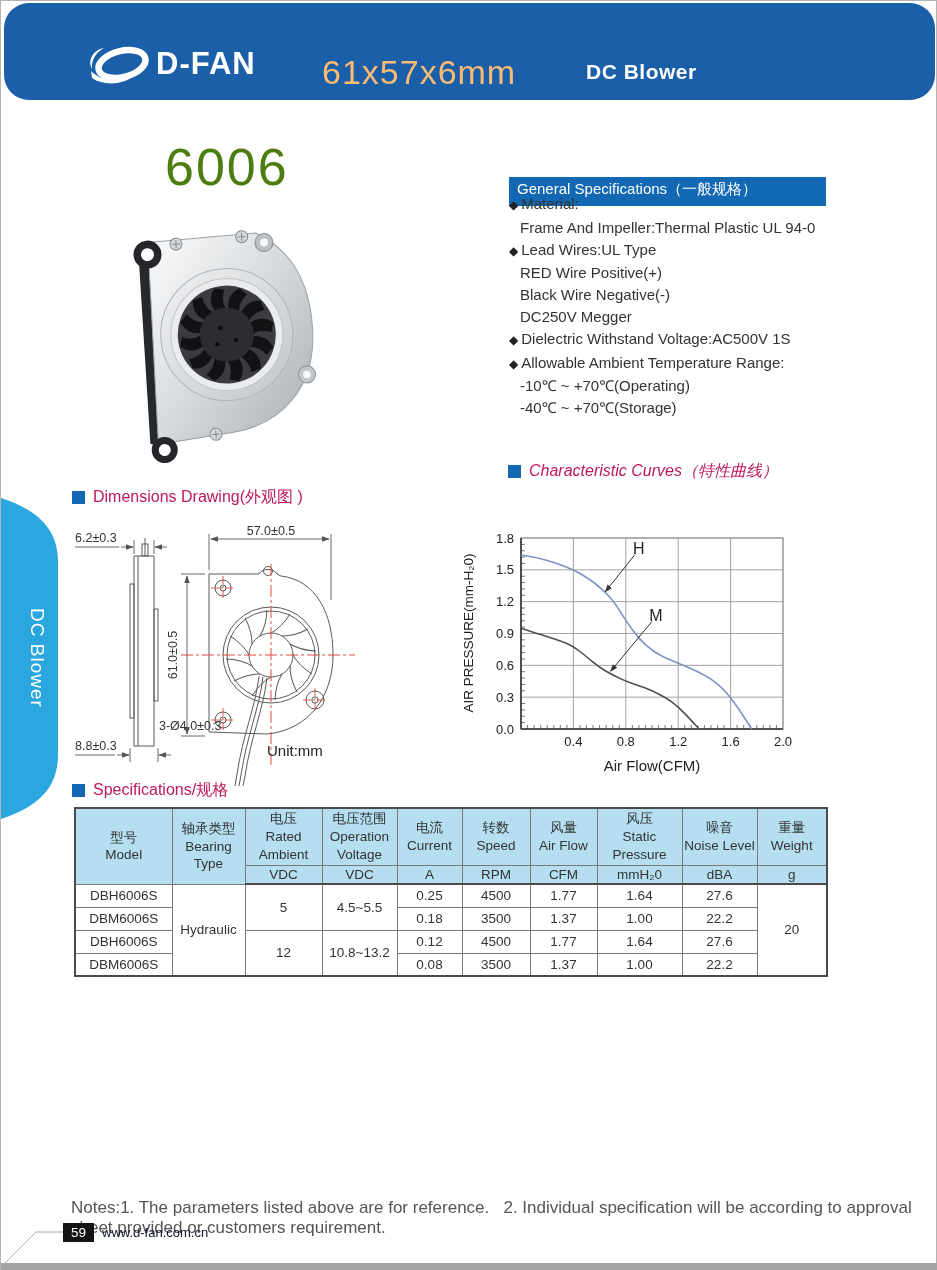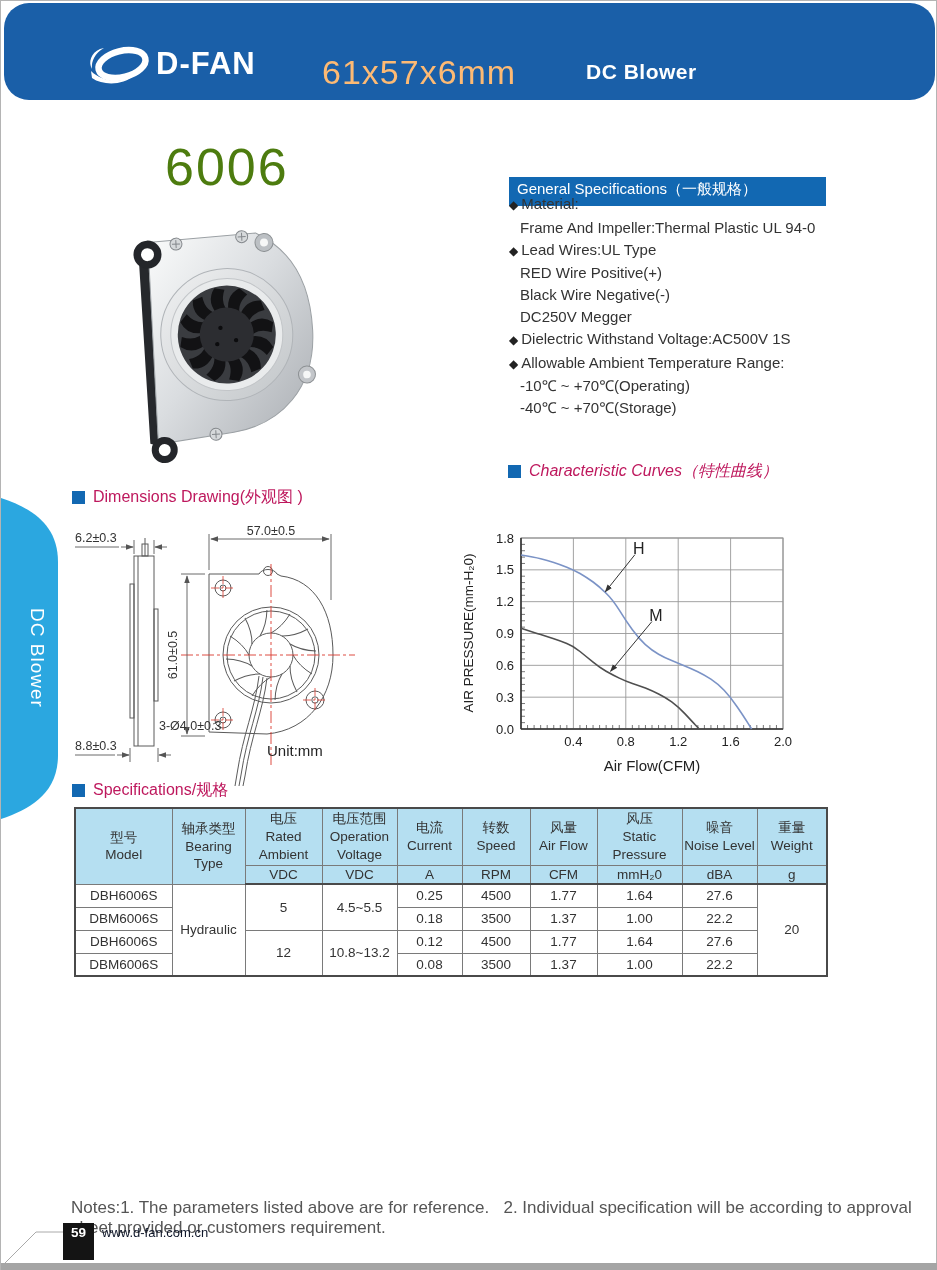--- a/index.html
+++ b/index.html
@@ -56,22 +56,22 @@
   .spec-table .h2{height:15px;}
   .spec-table .h2 th{border-bottom:2px solid #4a4a4a;}
   .spec-table tbody tr{height:23px;}
   .cellblock span{display:block;}
   td.model-cell{font-weight:400;}
   .tbl-wrap{left:73px;top:806px;}
 
   
   .notes{left:70px;top:1197px;width:850px;font-size:17px;color:#555;white-space:pre-wrap;}
   .foot-deco{left:0px;top:1222px;}
-  .page-num{left:62px;top:1222px;width:31px;height:37px;background:#141414;color:#fff;
-    font-size:13.5px;font-weight:bold;text-align:center;line-height:19px;}
+  .page-num{left:62px;top:1222px;width:31px;height:19px;background:#141414;color:#fff;
+    font-size:13.5px;font-weight:normal;text-align:center;line-height:19px;}
   .website{left:101px;top:1224px;font-size:13px;color:#0f172a;}
   .bottom-bar{left:0;top:1262px;width:937px;height:8px;background:#a5a5a5;}
 </style>
 </head>
 <body>
 
 <div class="page">
 
   <div class="abs header">
     <svg class="abs logo-swoosh" width="66" height="48" viewBox="0 0 66 48">

